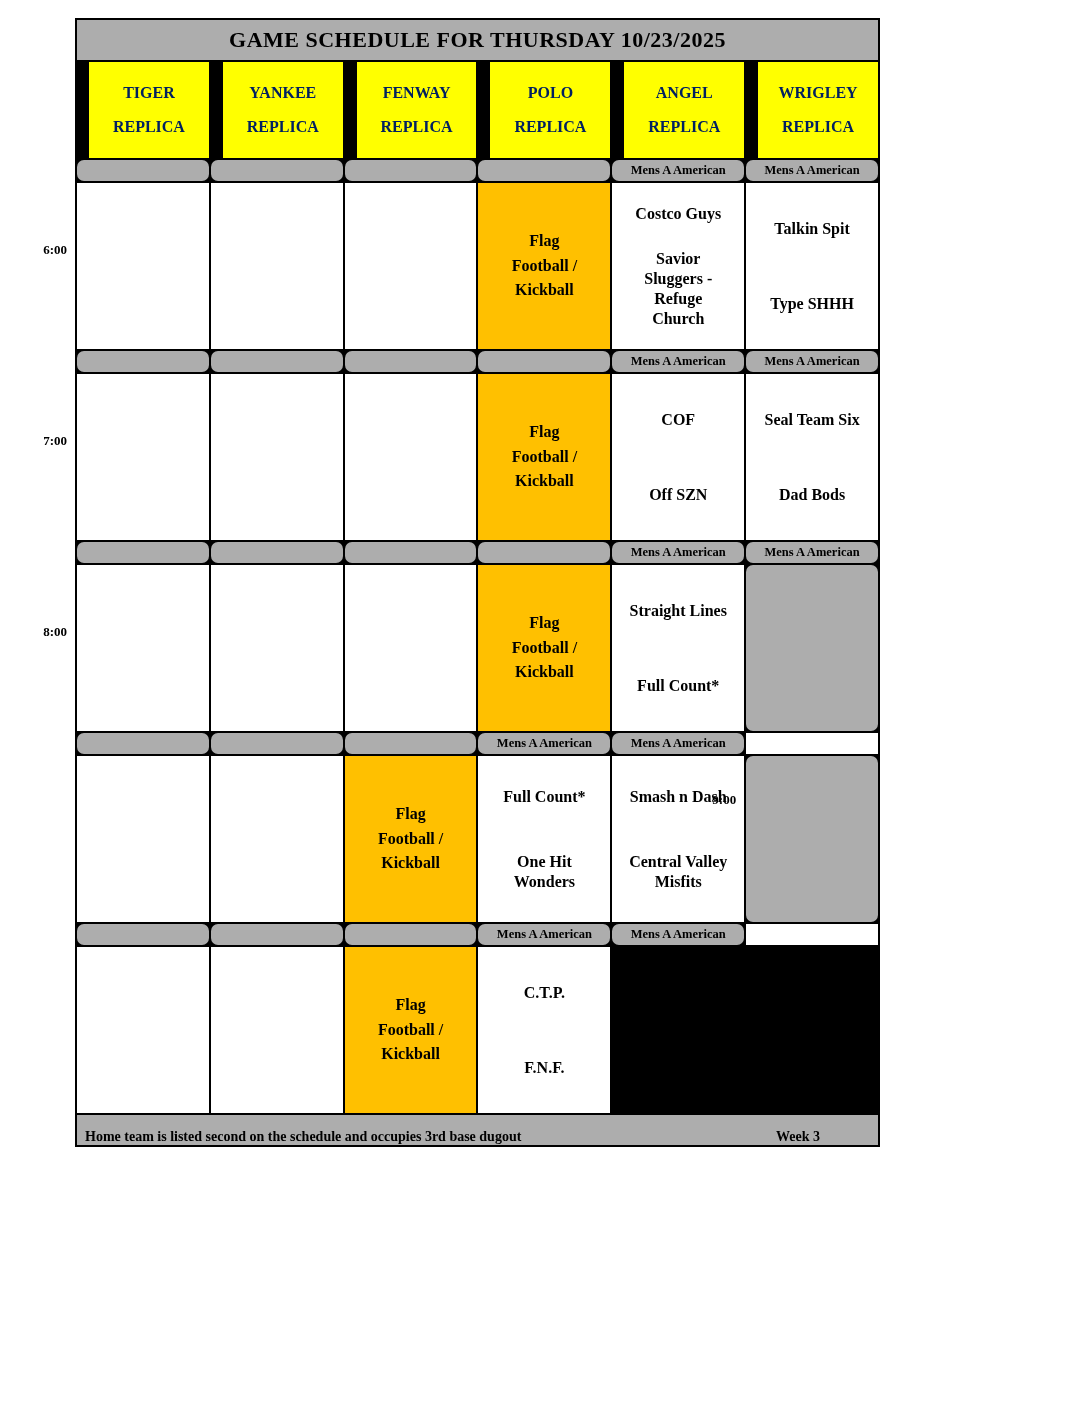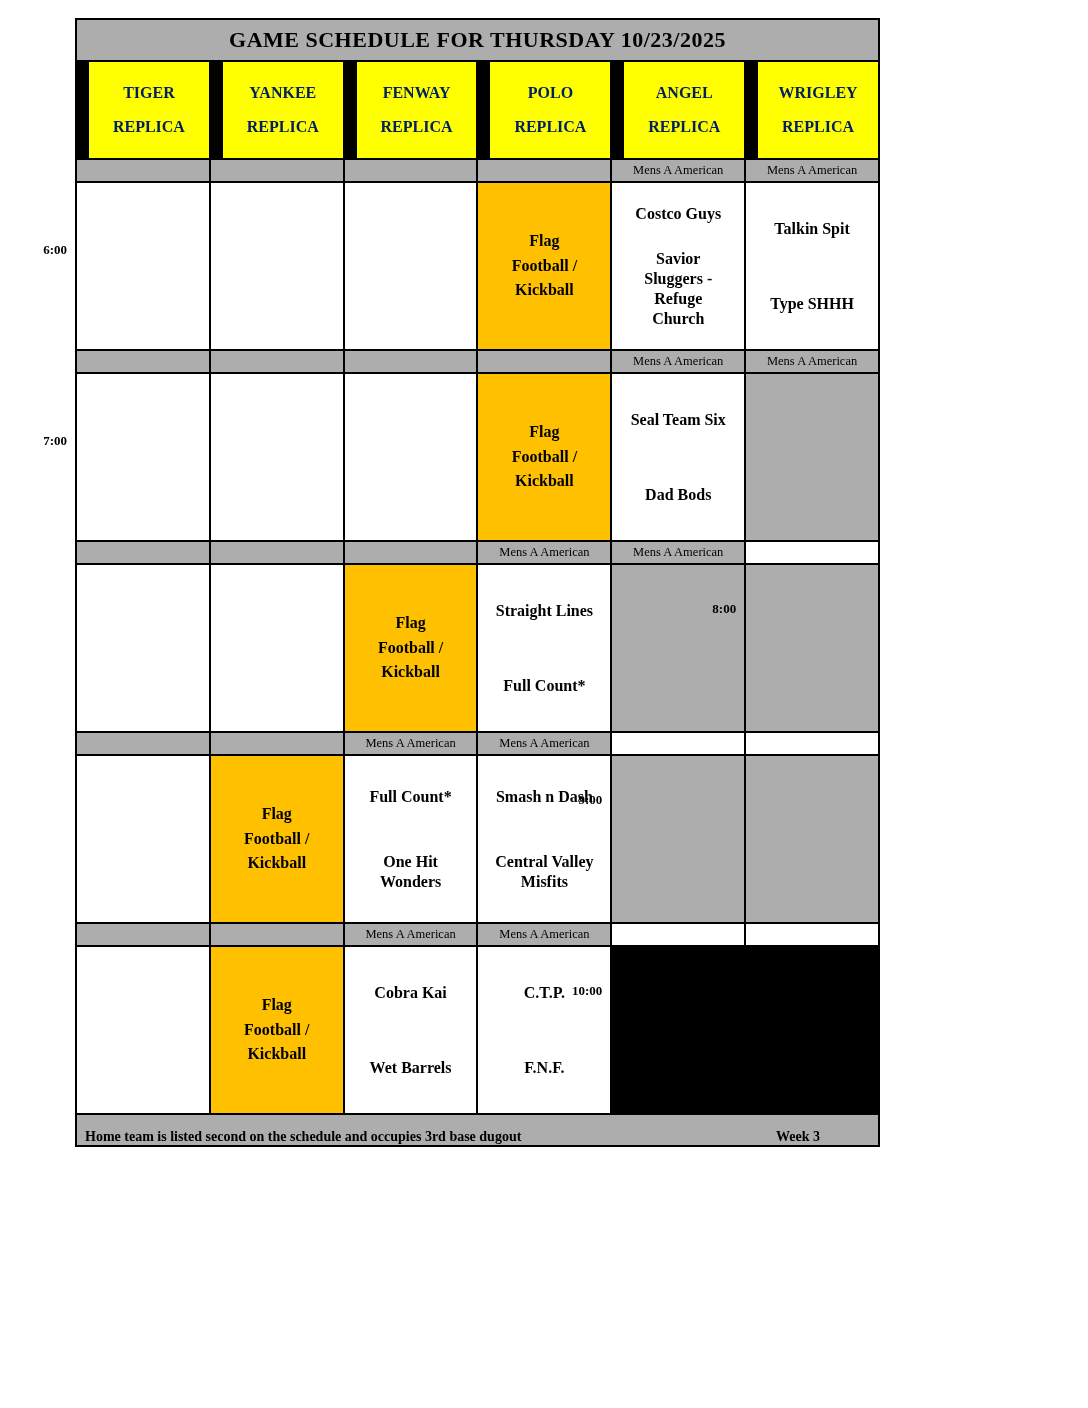--- a/index.html
+++ b/index.html
@@ -32,22 +32,22 @@
   .header-cell {
     background: var(--header_bg, #ffff00);
     color: var(--header_text, #002060);
     font-weight: bold; font-size: 16px;
     display: flex; flex-direction: column; align-items: center; justify-content: center;
     gap: 16px; text-align: center; margin-left: 12px;
   }
   .strip-cell {
     background: var(--bar_bg, #adadad);
     display: flex; align-items: center; justify-content: center;
-    font-weight: normal; font-size: 12.5px; color: #000;
-    white-space: nowrap; overflow: hidden;
+    font-weight: bold; font-size: 12.5px; color: #000;
+    white-space: nowrap; overflow: hidden; border-radius: 7px;
   }
   .game-cell { background: #ffffff; position: relative; }
   .activity-cell {
     background: var(--activity_bg, #ffc000);
     display: flex; align-items: center; justify-content: center;
     font-weight: bold; font-size: 16px; color: #000;
     text-align: center; padding: 0 22px; line-height: 1.55;
   }
   .matchup-cell {
     background: #ffffff;
@@ -131,20 +131,24 @@
   <div class="strip-cell">Mens A American</div>
   <div class="strip-cell">Mens A American</div>
 
   <div class="game-cell">
     <span class="time-label">7:00</span>
   </div>
   <div class="game-cell"></div>
   <div class="game-cell"></div>
   <div class="activity-cell">Flag Football / Kickball</div>
   <div class="matchup-cell">
+    <span class="team">COF</span>
+    <span class="team">Off SZN</span>
+  </div>
+  <div class="matchup-cell">
     <span class="team">Seal Team Six</span>
     <span class="team">Dad Bods</span>
   </div>
 
   <div class="strip-cell"></div>
   <div class="strip-cell"></div>
   <div class="strip-cell"></div>
   <div class="strip-cell"></div>
   <div class="strip-cell">Mens A American</div>
   <div class="strip-cell">Mens A American</div>
@@ -188,24 +192,20 @@
   <div class="strip-cell"></div>
   <div class="strip-cell">Mens A American</div>
   <div class="strip-cell">Mens A American</div>
 
   <div class="game-cell">
     <span class="time-label">10:00</span>
   </div>
   <div class="game-cell"></div>
   <div class="game-cell"></div>
   <div class="activity-cell">Flag Football / Kickball</div>
-  <div class="matchup-cell">
-    <span class="team">Cobra Kai</span>
-    <span class="team">Wet Barrels</span>
-  </div>
   <div class="matchup-cell">
     <span class="team">C.T.P.</span>
     <span class="team">F.N.F.</span>
   </div>
 
   <div class="footer-cell">
     <span>Home team is listed second on the schedule and occupies 3rd base dugout</span>
     <span>Week 3</span>
   </div>
 

